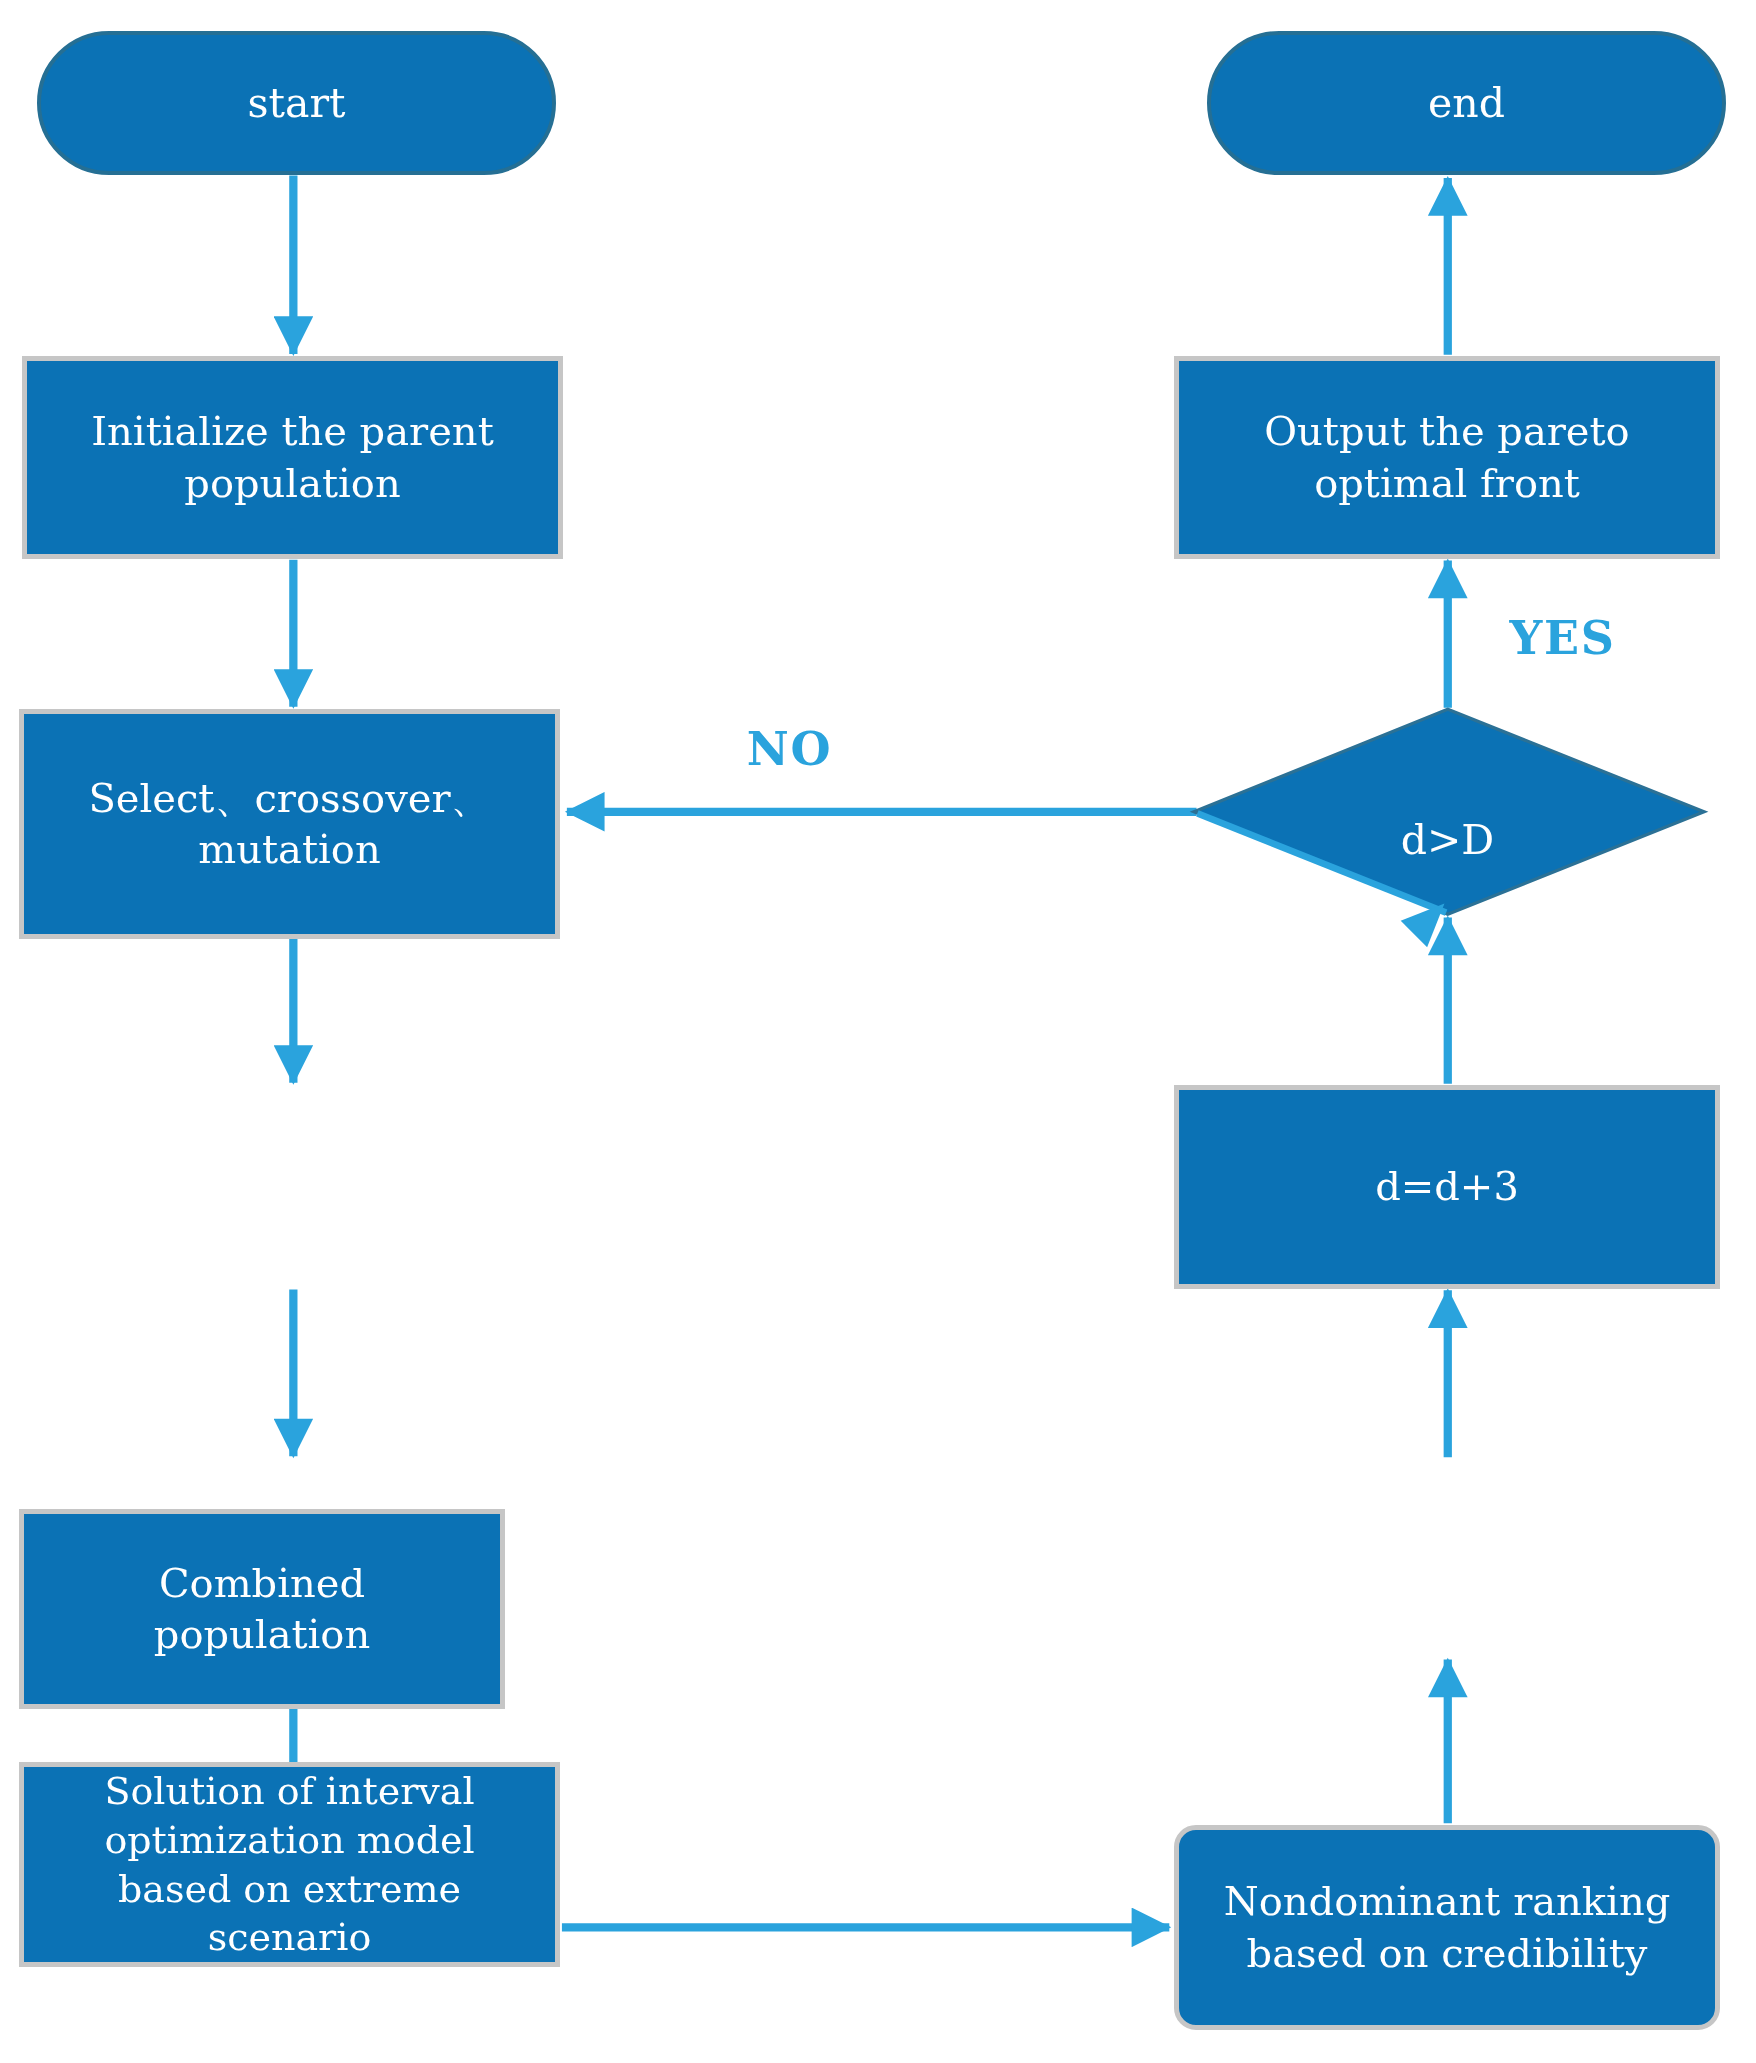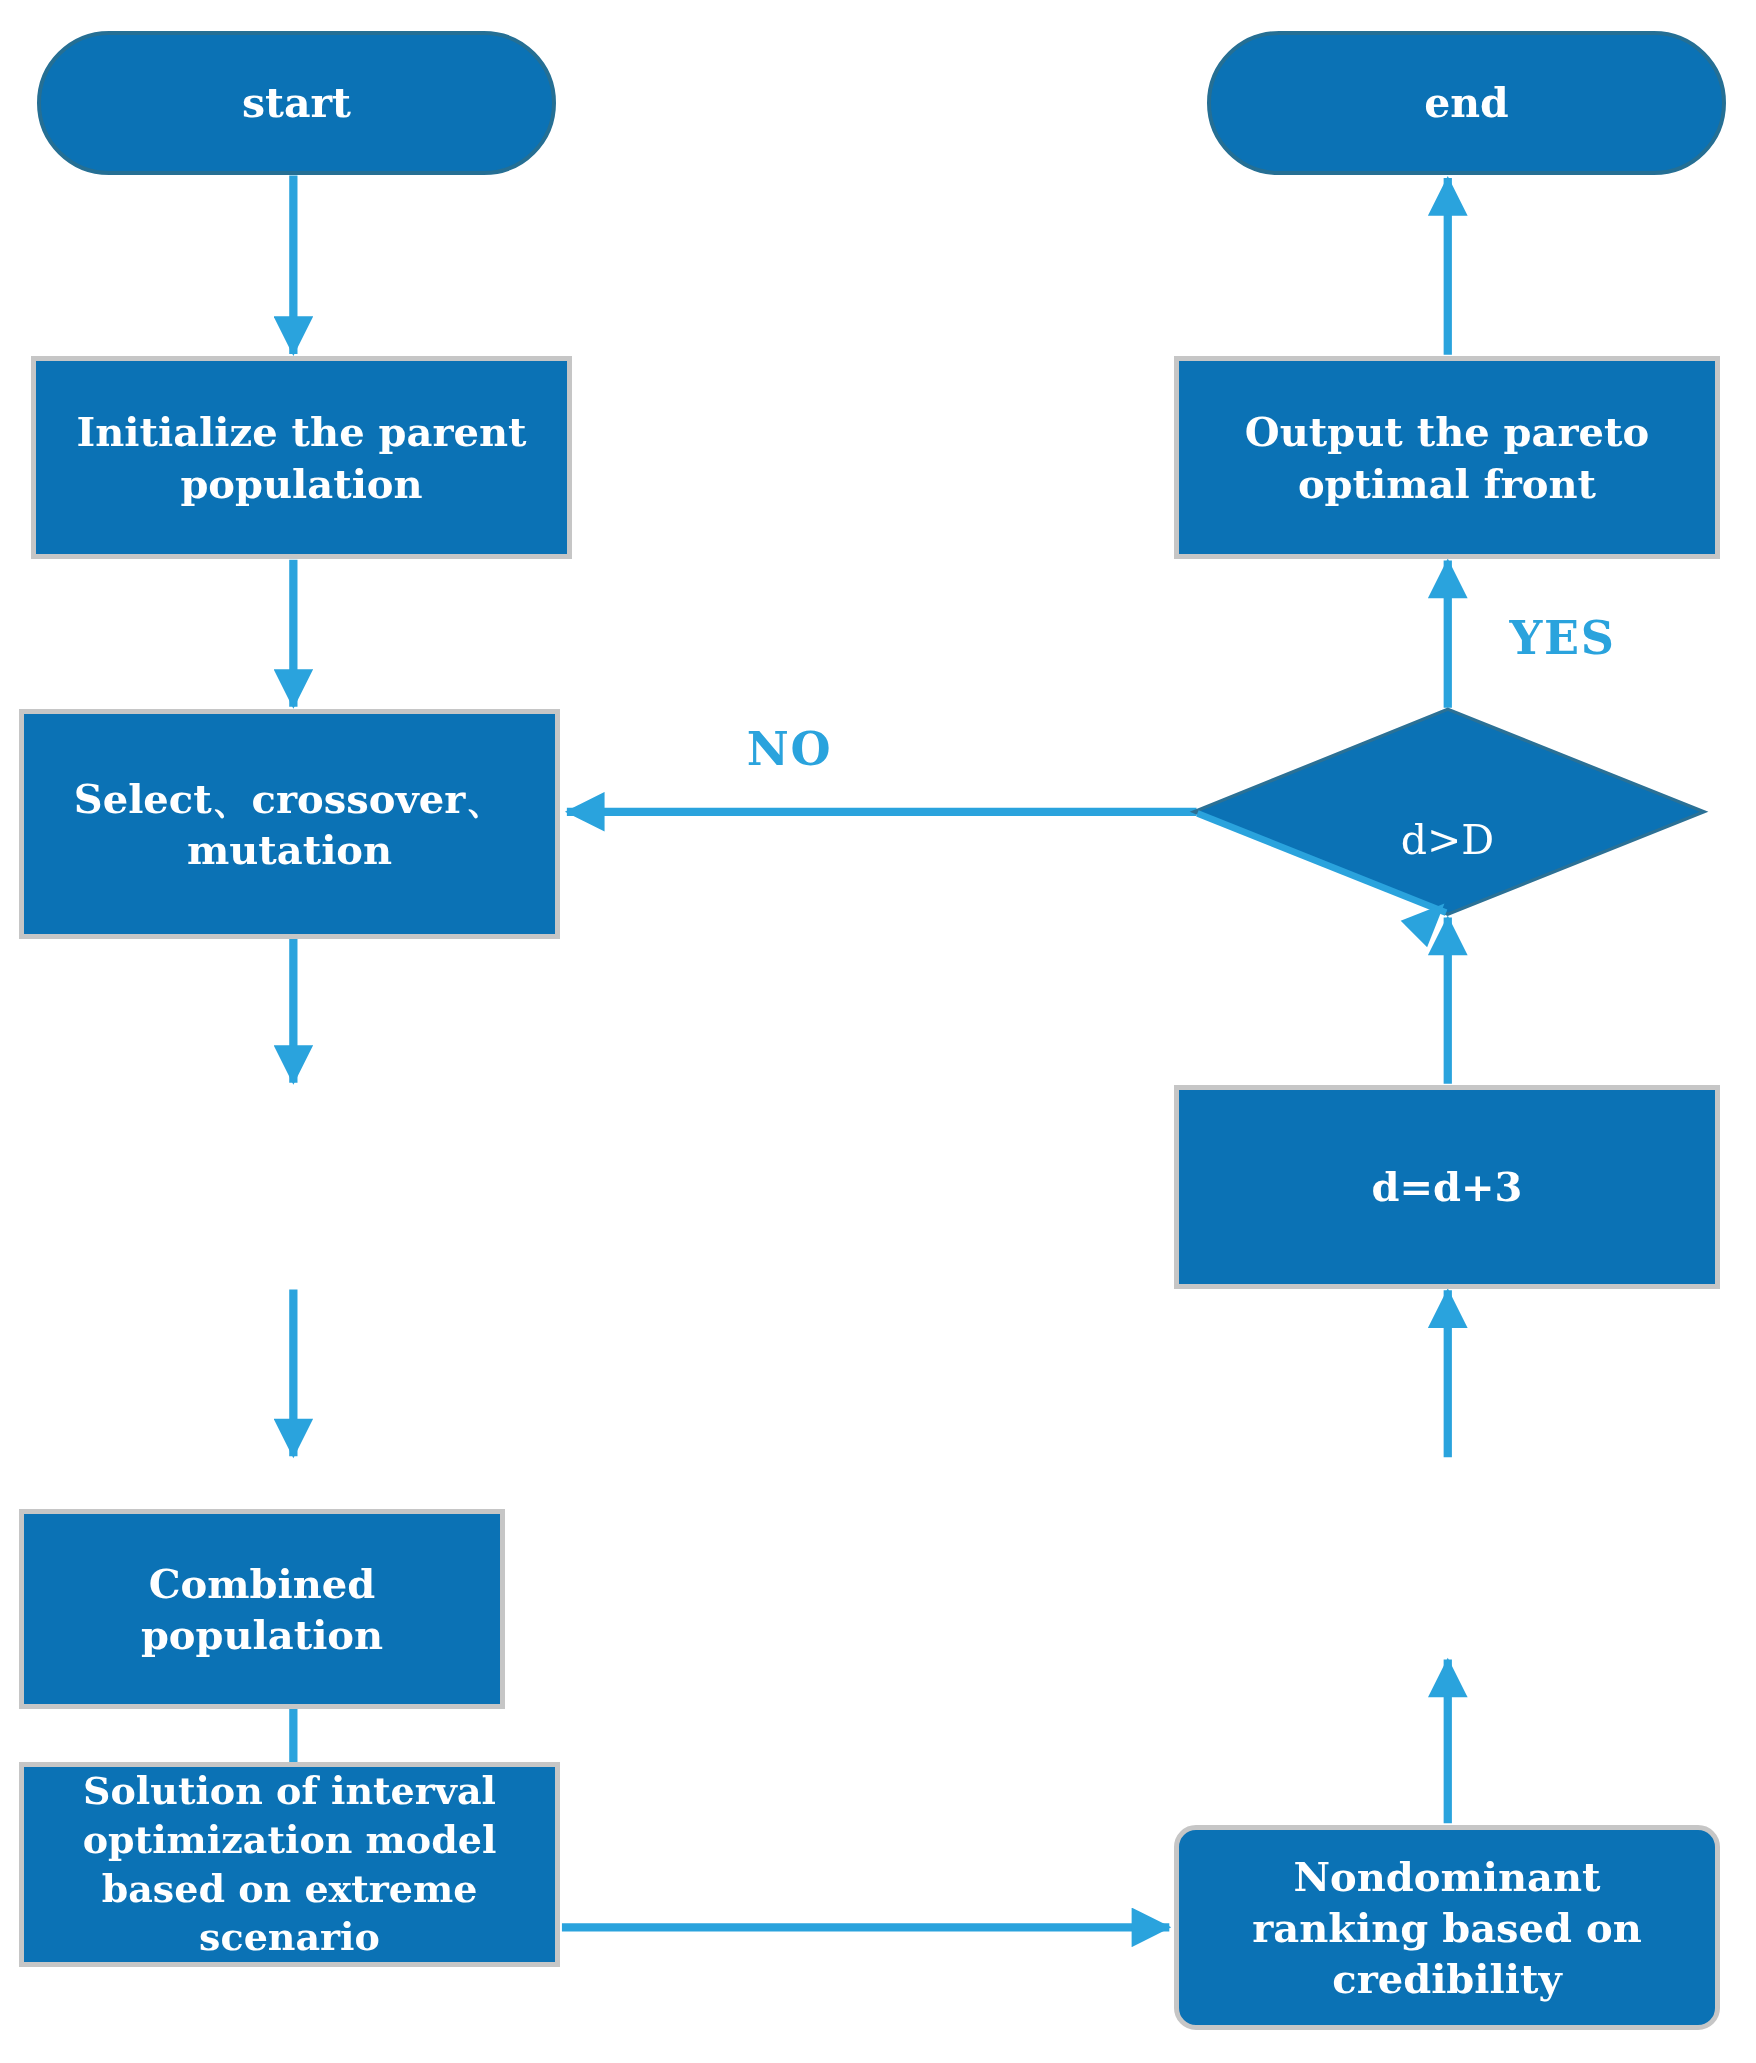--- a/index.html
+++ b/index.html
@@ -10,21 +10,21 @@
     font-family:"DejaVu Serif","Liberation Serif",serif;
     overflow:hidden;
   }
   .layer{position:absolute;left:0;top:0;width:100%;height:100%;}
   .node{
     position:absolute;
     box-sizing:border-box;
     display:flex;align-items:center;justify-content:center;
     text-align:center;
     color:var(--text_color,#ffffff);
-    font-weight:bold;
+    font-weight:normal;
     font-size:40px;
     line-height:1.28;
     padding:0 21.5px;
   }
   .rect{
     background:var(--node_fill,#0b72b5);
     border:5px solid var(--node_border_gray,#c6c6c6);
   }
   .pill{
     background:var(--node_fill,#0b72b5);
@@ -81,21 +81,21 @@
     <line class="shaft" x1="1448" y1="982" x2="686" y2="982" marker-end="url(#ah)"></line>
 
     <polygon class="diamond" points="1752,858 2062,982 1752,1106 1445,982"></polygon>
 
     <line class="edgeline" x1="1449" y1="984" x2="1750" y2="1104"></line>
     <polygon class="head" points="1748,1093 1727,1146 1695,1114"></polygon>
   </svg>
 
   <div class="node pill" style="left:37px;top:31px;width:519px;height:144px;">start</div>
 
-  <div class="node rect" style="left:31px;top:356px;width:541px;height:203px;">Initialize the parent population</div>
+  <div class="node rect" style="left:22px;top:356px;width:541px;height:203px;">Initialize the parent population</div>
 
   <div class="node rect" style="left:19px;top:709px;width:541px;height:230px;">Select、crossover、mutation</div>
 
 
   <div class="node rect" style="left:19px;top:1509px;width:486px;height:200px;">Combined population</div>
 
   <div class="node rect" style="left:19px;top:1762px;width:541px;height:205px;font-size:38px;">Solution of interval optimization model based on extreme scenario</div>
 
   <div class="node pill" style="left:1207px;top:31px;width:519px;height:144px;">end</div>
 

